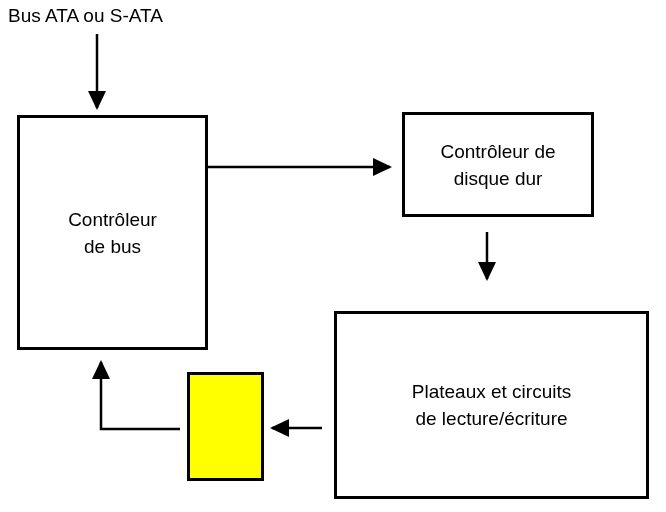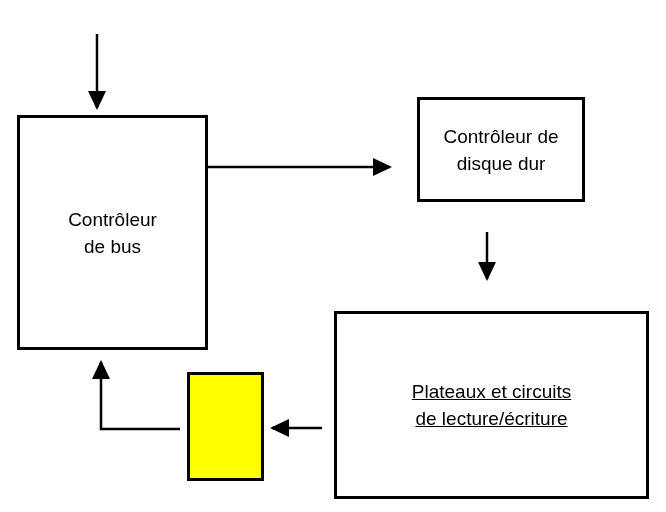--- a/index.html
+++ b/index.html
@@ -34,37 +34,38 @@
     align-items: center;
     justify-content: center;
     text-align: center;
   }
   .node .label {
     font-size: 19px;
     line-height: 27px;
     white-space: pre-line;
   }
   .node-bus-controller   { left: 17px;  top: 115px; width: 191px; height: 235px; }
-  .node-disk-controller  { left: 402px; top: 97px; width: 168px; height: 105px; margin-left: 15px; }
-  .node-platters         { left: 334px; top: 311px; width: 315px; height: 188px; text-decoration: underline; }
+  .node-disk-controller  { left: 402px; top: 112px; width: 192px; height: 105px; }
+  .node-platters         { left: 334px; top: 311px; width: 315px; height: 188px; }
   .node-buffer           { left: 187px; top: 372px; width: 77px;  height: 109px; }
   .wires {
     position: absolute;
     left: 0;
     top: 0;
     width: 666px;
     height: 512px;
     pointer-events: none;
   }
 </style>
 </head>
 <body>
 
 <div class="stage">
 
+  <div class="top-label">Bus ATA ou S-ATA</div>
 
   <svg class="wires" width="666" height="512" viewBox="0 0 666 512" xmlns="http://www.w3.org/2000/svg">
     <defs>
       <marker id="ah" markerUnits="userSpaceOnUse" markerWidth="22" markerHeight="20" refX="17" refY="9" orient="auto">
         <path d="M0,0 L19,9 L0,18 Z" fill="#000000"></path>
       </marker>
     </defs>
     <path d="M97,34 L97,108" stroke="#000000" stroke-width="2.5" fill="none" marker-end="url(#ah)"></path>
     <path d="M192,167 L390,167" stroke="#000000" stroke-width="2.5" fill="none" marker-end="url(#ah)"></path>
     <path d="M487,232 L487,279" stroke="#000000" stroke-width="2.5" fill="none" marker-end="url(#ah)"></path>

